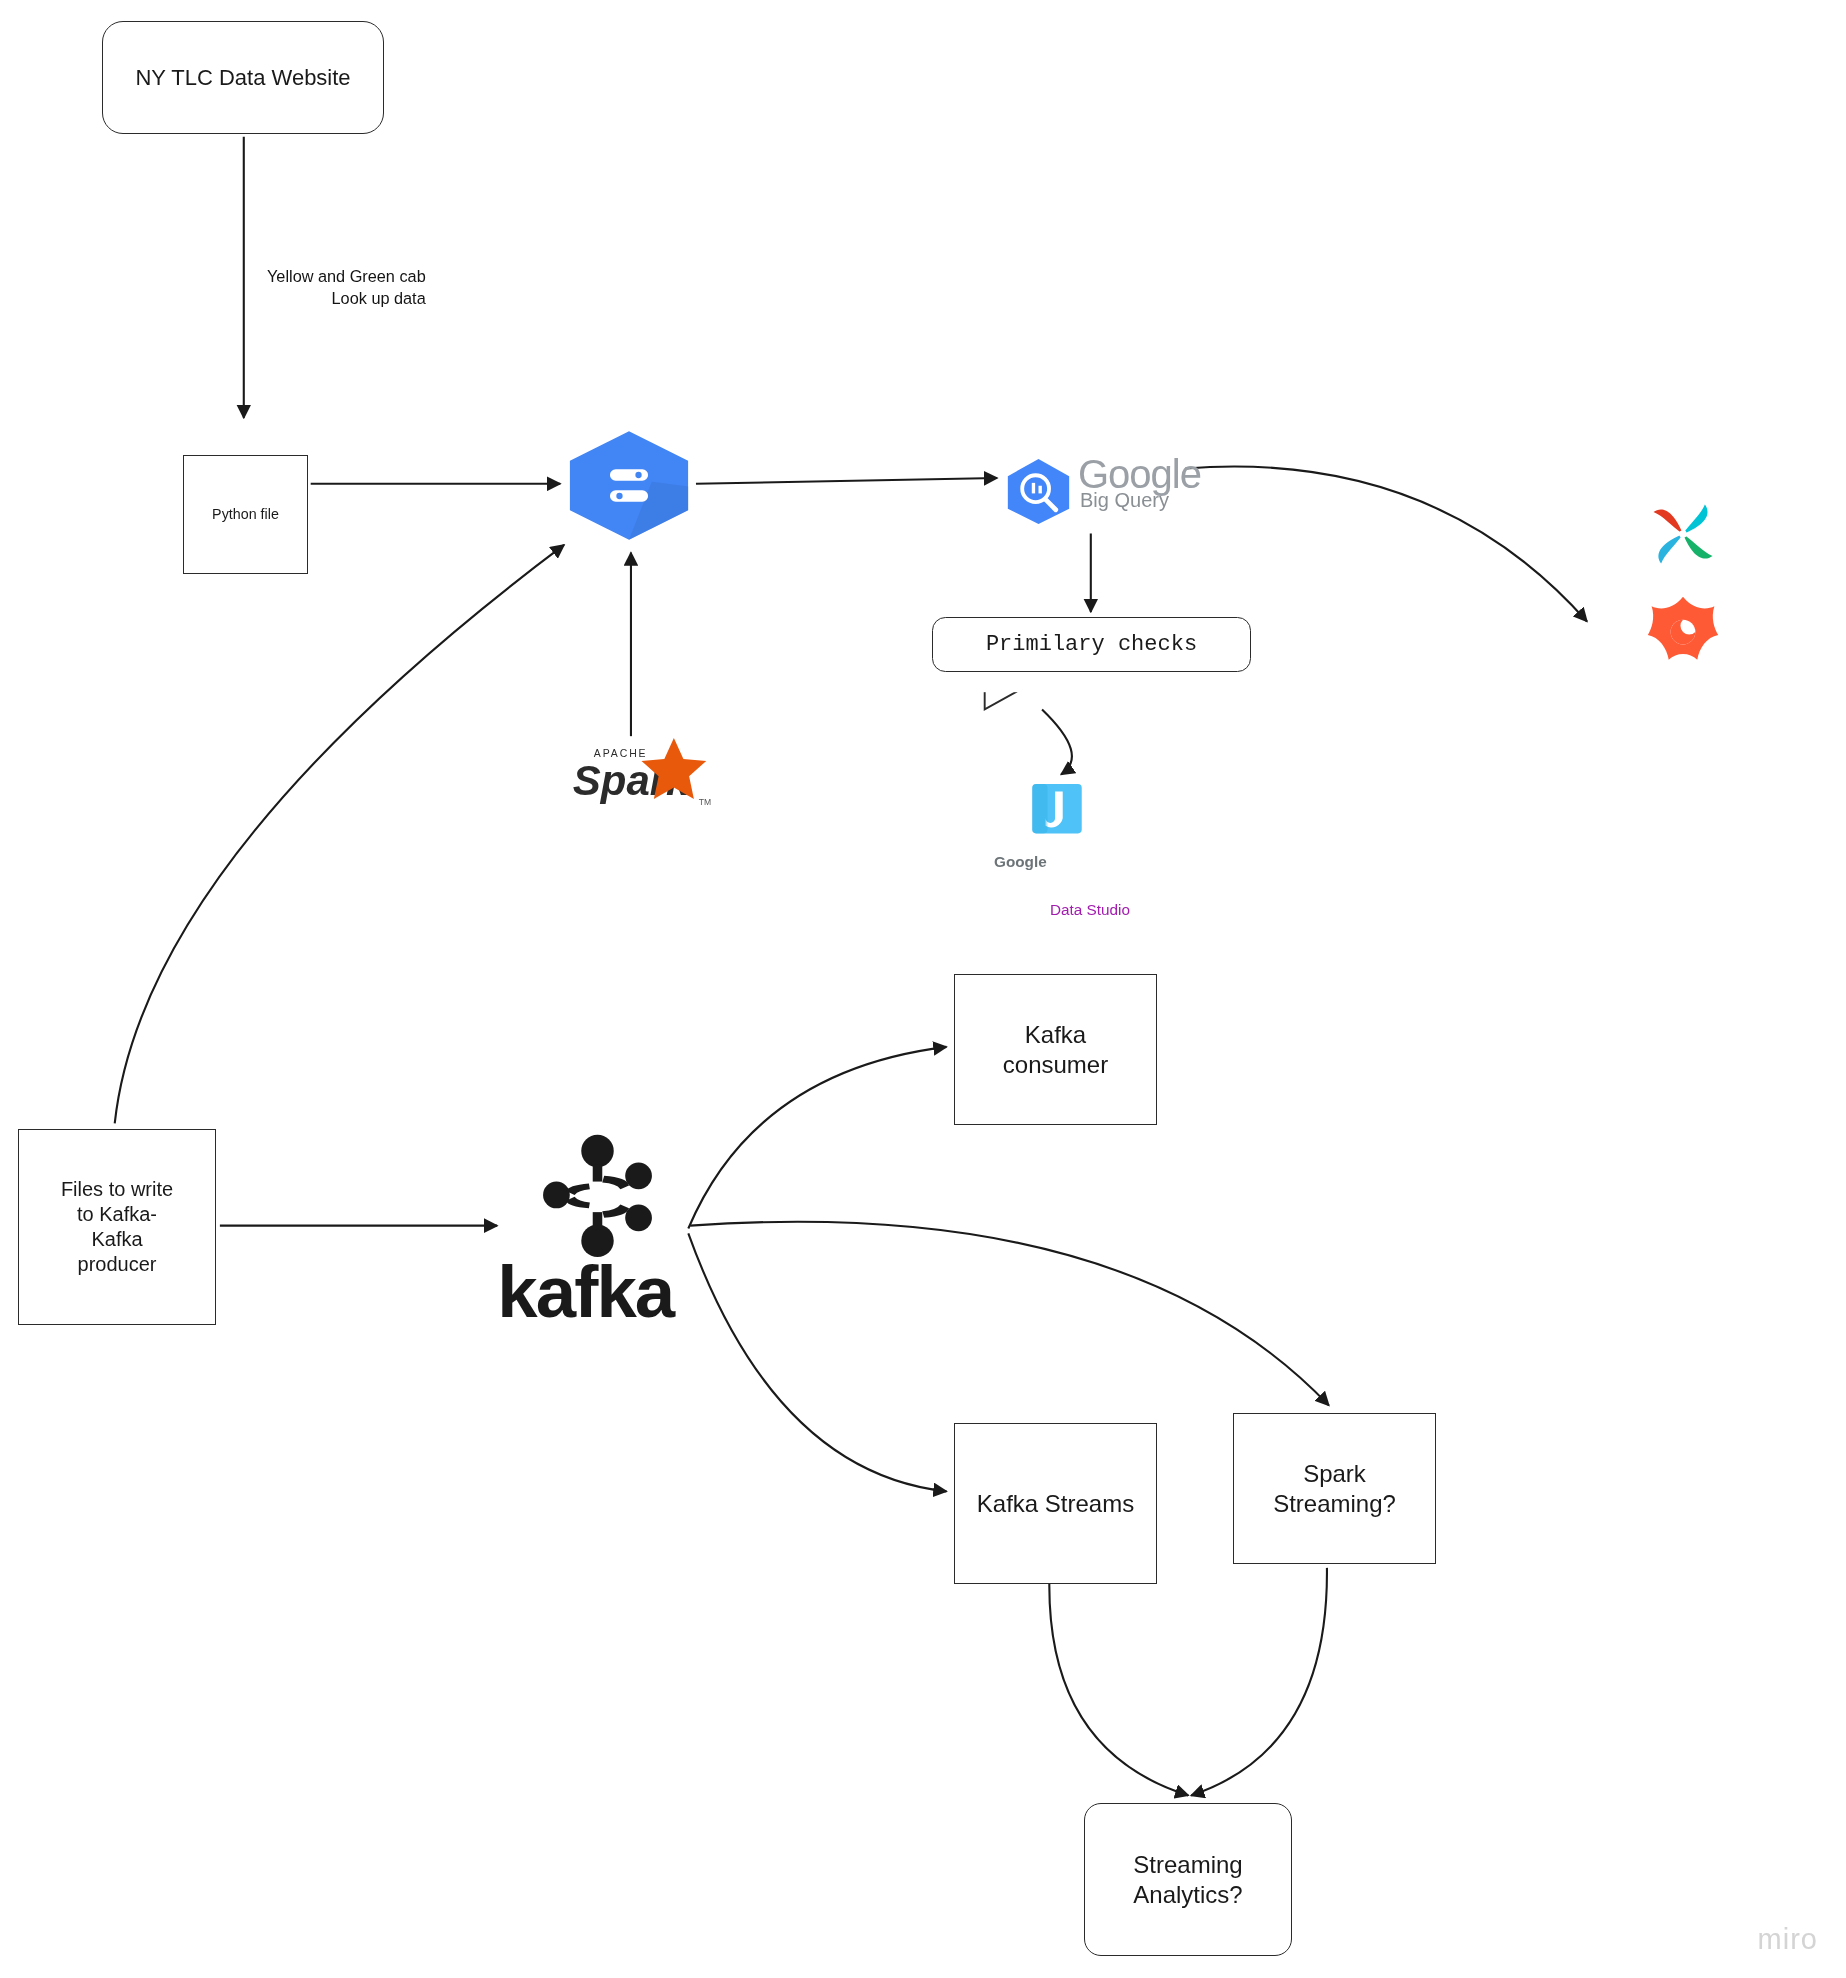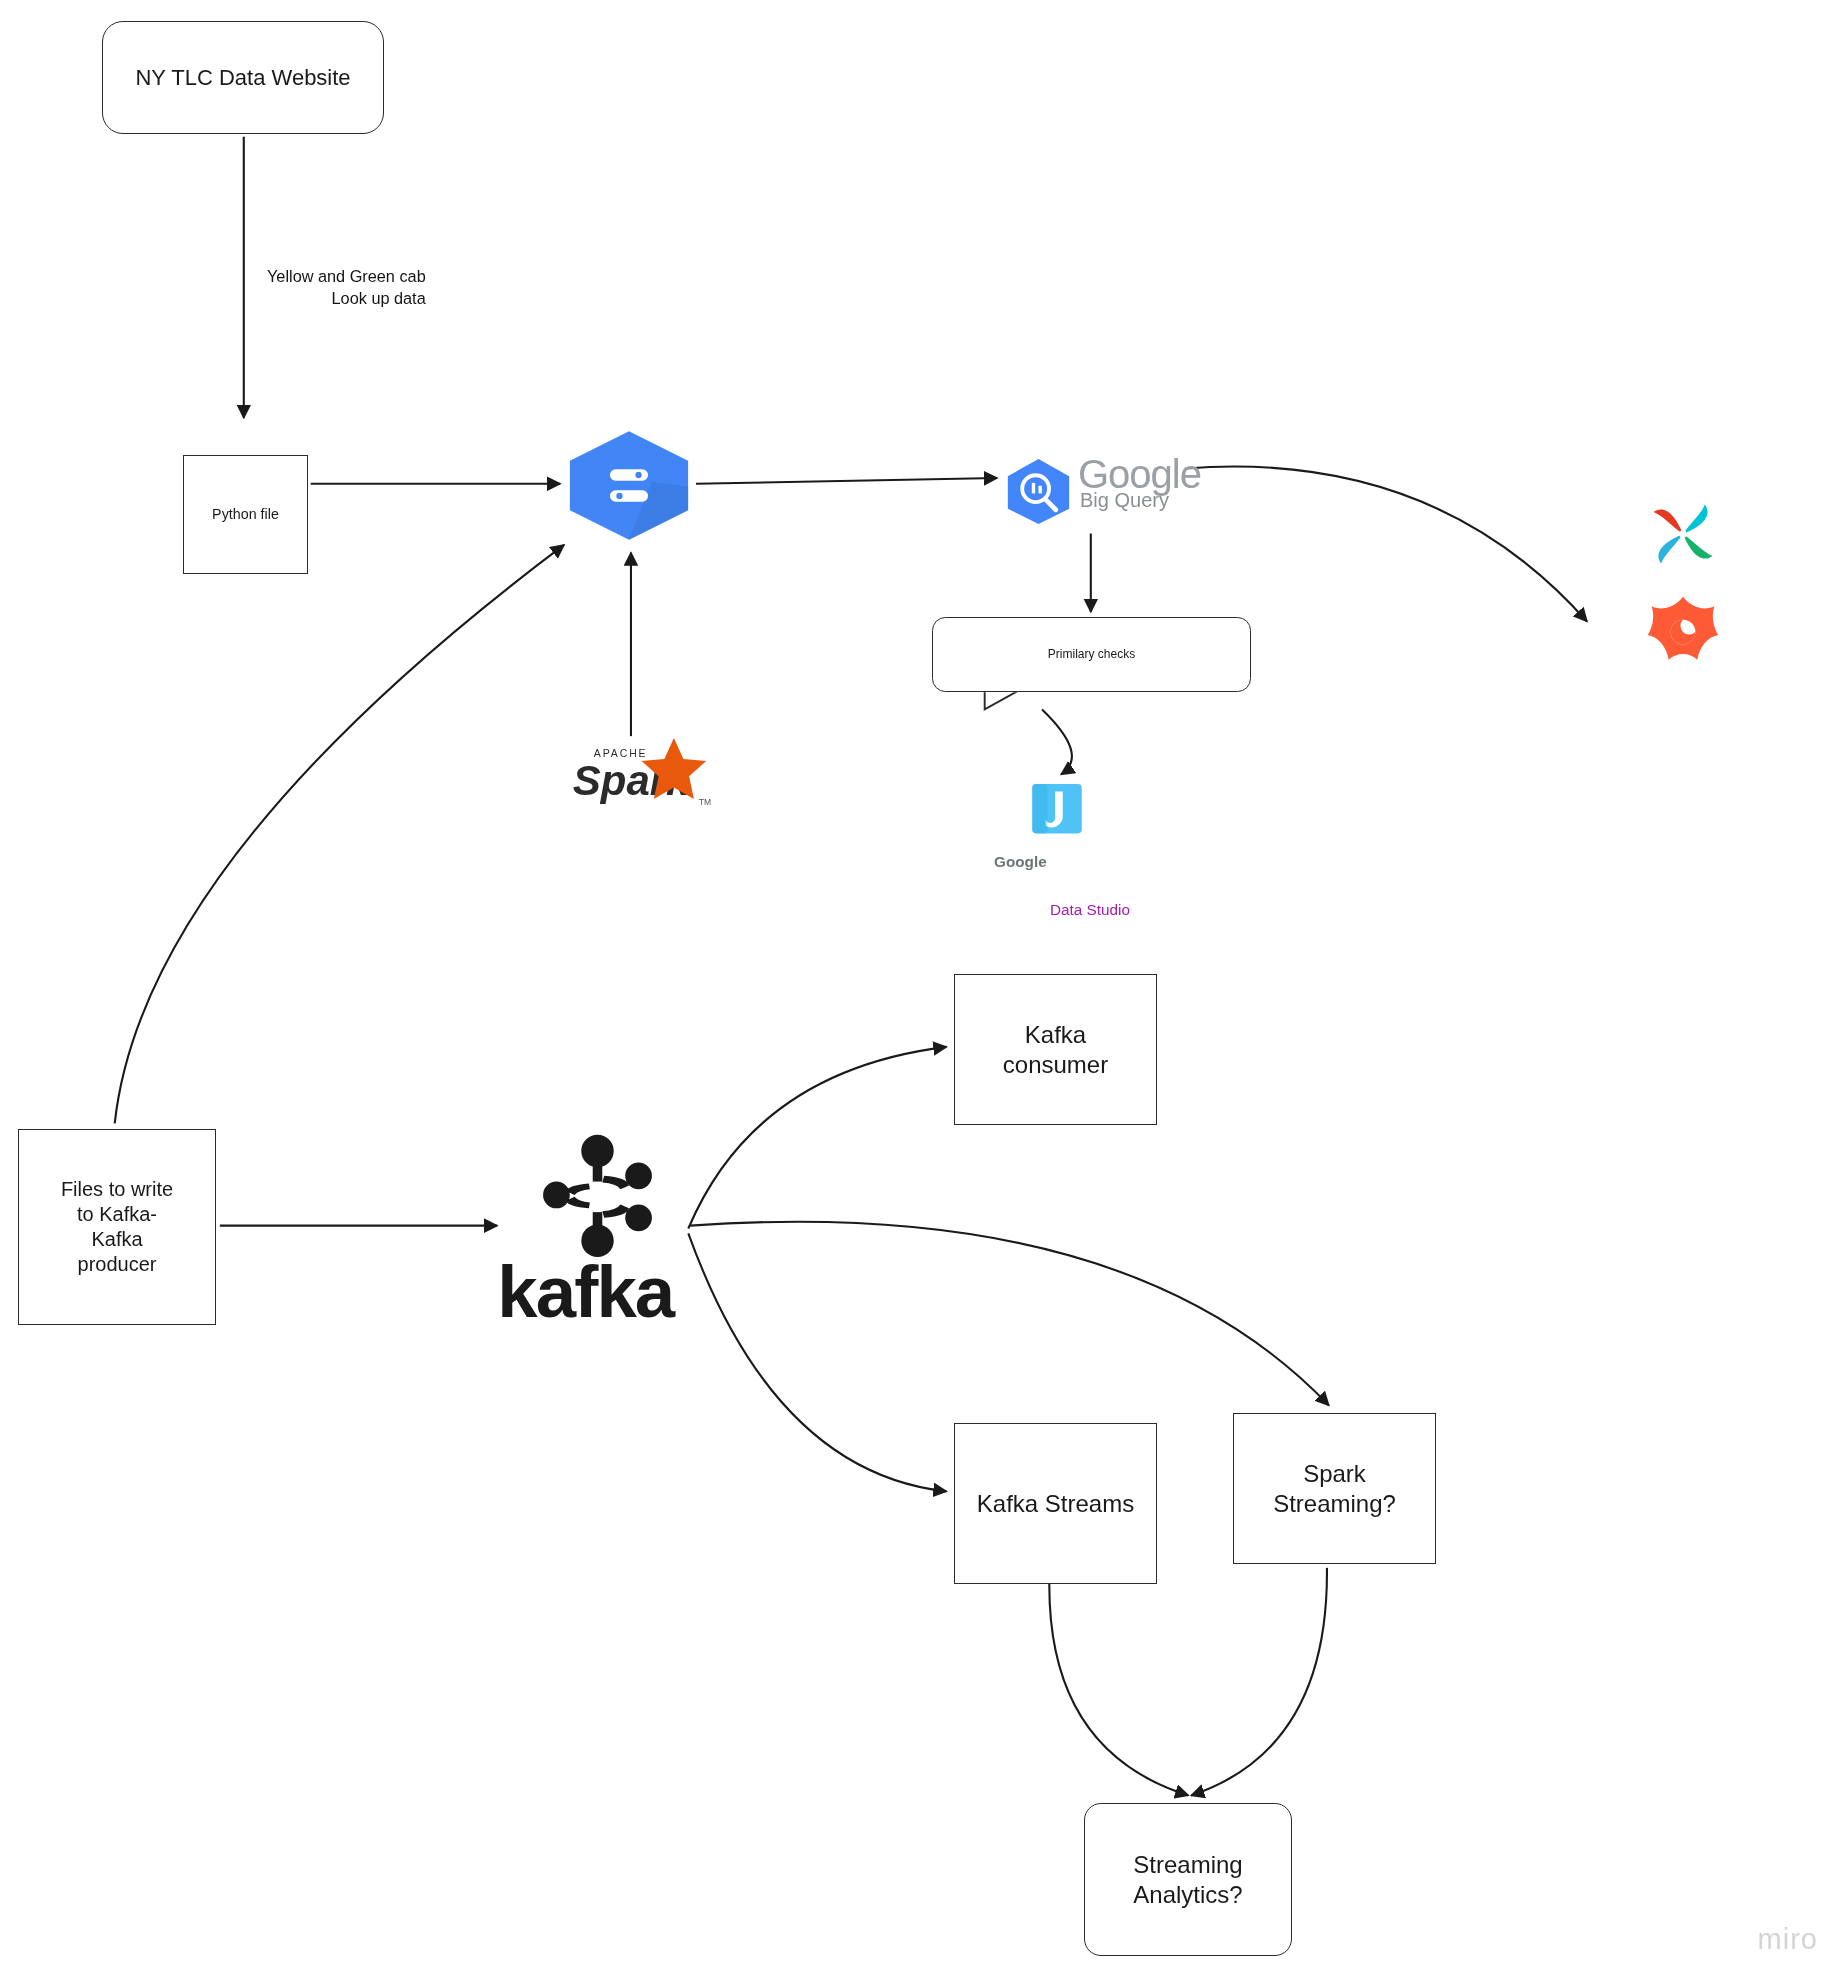--- a/index.html
+++ b/index.html
@@ -93,21 +93,21 @@
   </g>
 
   <path d="M 1030 722 L 1030 742 L 1066 722 Z" fill="#ffffff" stroke="#2b2b2b" stroke-width="2"></path>
   <rect x="1028" y="714" width="42" height="10" fill="#ffffff" stroke="none"></rect>
 </svg>
 
 <div class="node rounded" style="left:102px; top:21px; width:282px; height:113px; font-size:22px;">NY TLC Data Website</div>
 
 <div class="node" style="left:183px; top:424px; width:125px; height:119px; font-size:14.3px;margin-top:31px;">Python file</div>
 
-<div class="node speech" style="left:932px; top:617px; width:319px; height:75px; font-size:12px;">Primilary checks</div>
+<div class="node speech" style="left:932px; top:617px; width:319px; height:55px; font-size:22px;font-family:Liberation Mono, monospace;">Primilary checks</div>
 
 <div class="node" style="left:18px; top:1129px; width:198px; height:196px; font-size:20px;">Files to write
 to Kafka-
 Kafka
 producer</div>
 
 <div class="node" style="left:954px; top:974px; width:203px; height:151px; font-size:24px;">Kafka
 consumer</div>
 
 <div class="node" style="left:954px; top:1423px; width:203px; height:161px; font-size:24px;">Kafka Streams</div>

